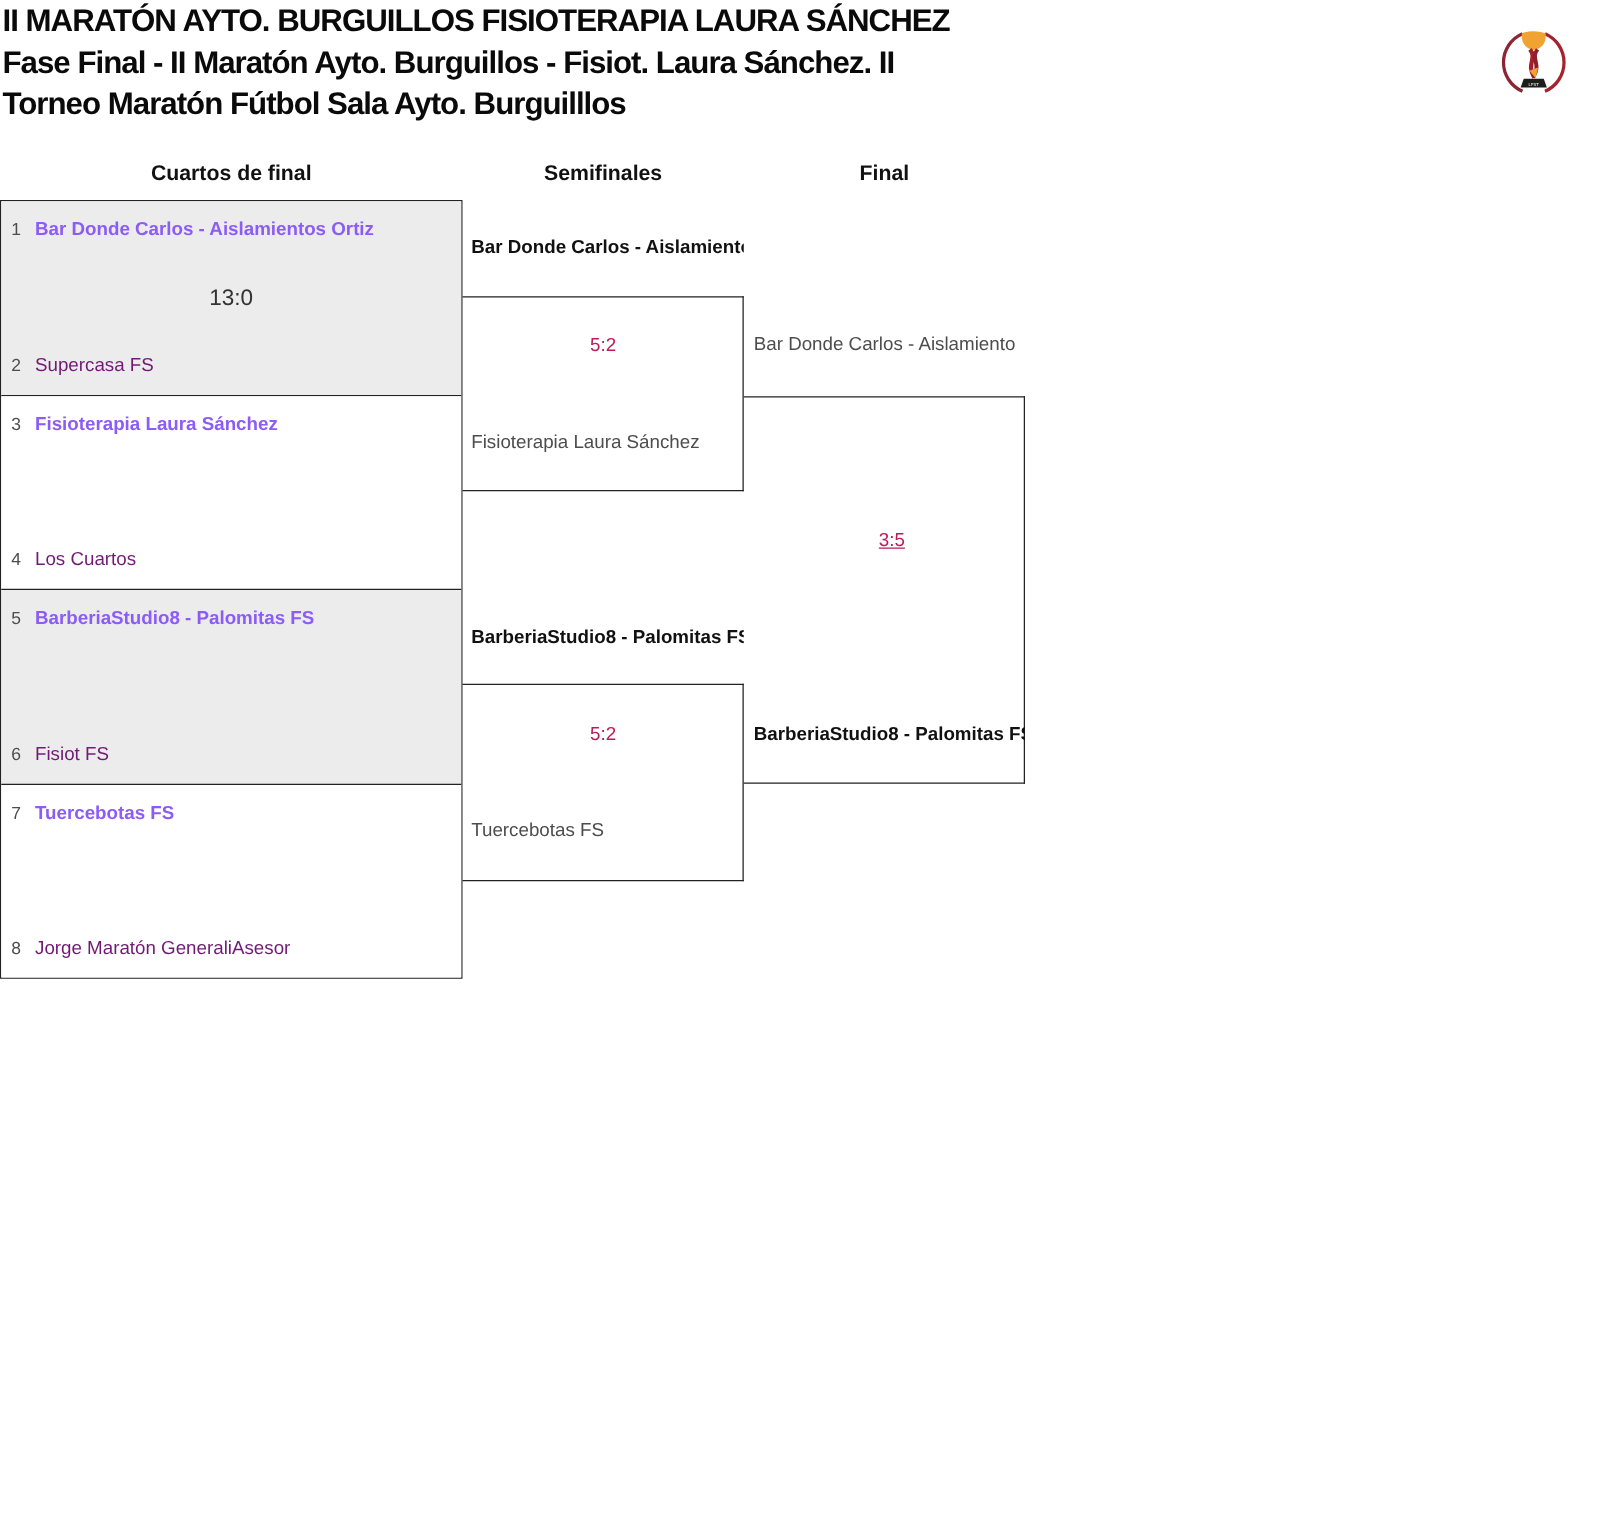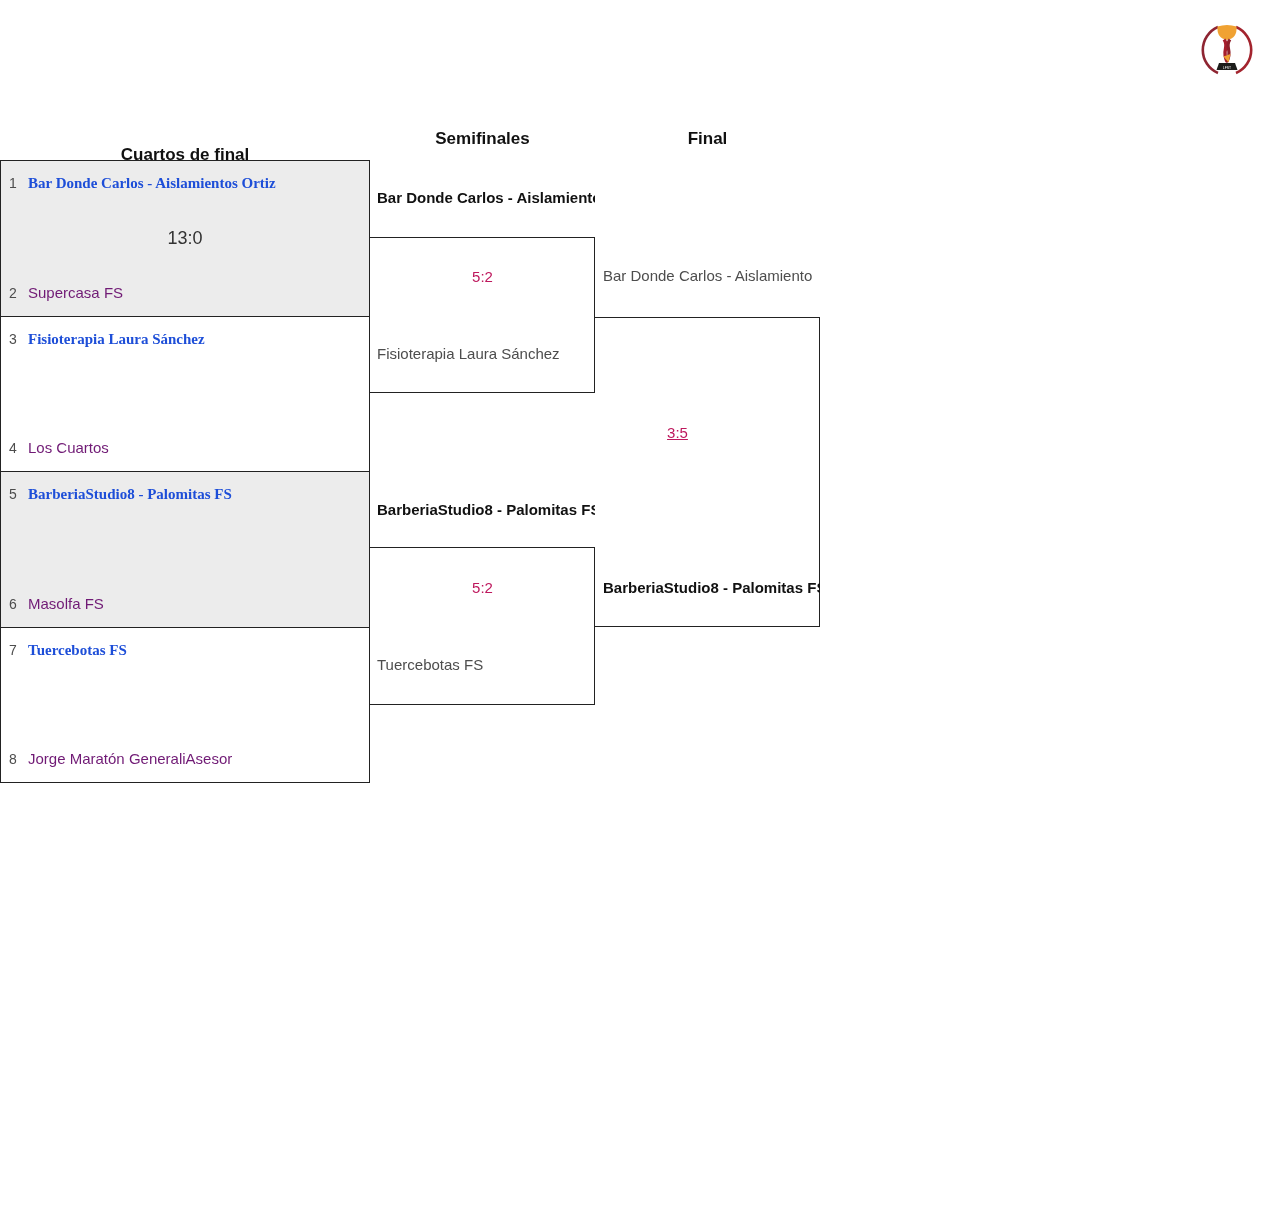--- a/index.html
+++ b/index.html
@@ -39,21 +39,21 @@
   .round-label {
     position: absolute;
     top: 128px;
     height: 22px;
     line-height: 22px;
     text-align: center;
     font-size: 17px;
     font-weight: 600;
     color: #111;
   }
-  .round-label.qf { left: 0;     width: 370px; margin-top: 16px; }
+  .round-label.qf { left: 0;     width: 370px; }
   .round-label.sf { left: 370px; width: 225px; }
   .round-label.fi { left: 595px; width: 225px; }
 
   
   .qf-col {
     position: absolute;
     left: 0; top: 160px;
     width: 370px; height: 623px;
     border: 1px solid #222;
     box-sizing: border-box;
@@ -78,21 +78,21 @@
     color: #4d4d4d;
     font-size: 14px;
     width: 19px;
     flex: 0 0 19px;
   }
   .team {
     color: #701a75;
     white-space: nowrap;
     overflow: hidden;
   }
-  .team.winner { color: #1d4ed8; font-weight: 700; font-family: Liberation Serif, serif; }
+  .team.winner { color: #8b5cf6; font-weight: 700; }
   .qf-score {
     text-align: center;
     font-size: 18px;
     color: #333;
     line-height: 18px;
   }
 
   
   .match-box {
     position: absolute;
@@ -120,28 +120,33 @@
 
   .sf1-t1 { left: 377px; top: 188px; width: 218px; }
   .sf1-sc { left: 370px; top: 267px; width: 225px; }
   .sf1-t2 { left: 377px; top: 344px; width: 218px; }
 
   .sf2-t1 { left: 377px; top: 500px; width: 218px; }
   .sf2-sc { left: 370px; top: 578px; width: 225px; }
   .sf2-t2 { left: 377px; top: 655px; width: 218px; }
 
   .fi-t1 { left: 603px; top: 266px; width: 217px; }
-  .fi-sc { left: 565px; top: 423px; width: 225px; text-decoration: underline; }
+  .fi-sc { left: 601px; top: 423px; width: 225px; text-decoration: underline; }
   .fi-t2 { left: 603px; top: 578px; width: 217px; }
 </style>
 </head>
 <body>
 
 <div class="page">
 
+  <div class="title">
+    <div>II MARATÓN AYTO. BURGUILLOS FISIOTERAPIA LAURA SÁNCHEZ</div>
+    <div>Fase Final - II Maratón Ayto. Burguillos - Fisiot. Laura Sánchez. II</div>
+    <div>Torneo Maratón Fútbol Sala Ayto. Burguilllos</div>
+  </div>
 
   <div class="logo">
     <svg viewBox="0 0 60 60" width="60" height="60">
       <path d="M21 7 A25 25 0 0 0 21 53" stroke="#8e2532" stroke-width="2.6" fill="none"></path>
       <path d="M39 7 A25 25 0 0 1 39 53" stroke="#a3242e" stroke-width="2.6" fill="none"></path>
       <path d="M20.5 6.5 Q30 3.5 39.5 6.5 Q40.5 18 30 20 Q19.5 18 20.5 6.5 Z" fill="#f0a232"></path>
       <path d="M27 19.5 C33 27 23.5 31 30.5 42" stroke="#a61e2d" stroke-width="3.4" fill="none"></path>
       <path d="M33 19.5 C27 27 36.5 31 29.5 42" stroke="#8e1f2a" stroke-width="3.2" fill="none"></path>
       <path d="M26.5 36.5 L33.5 34 L31.5 42.5 Z" fill="#f0a232"></path>
       <path d="M22 43 L38 43 L40.5 50 L19.5 50 Z" fill="#1d1d1b"></path>
@@ -178,21 +183,21 @@
       </div>
     </div>
 
     <div class="qf-match shaded">
       <div class="team-row">
         <span class="seed">5</span>
         <span class="team winner">BarberiaStudio8 - Palomitas FS</span>
       </div>
       <div class="team-row">
         <span class="seed">6</span>
-        <span class="team">Masolfa FS</span>
+        <span class="team">Fisiot FS</span>
       </div>
     </div>
 
     <div class="qf-match">
       <div class="team-row">
         <span class="seed">7</span>
         <span class="team winner">Tuercebotas FS</span>
       </div>
       <div class="team-row">
         <span class="seed">8</span>

